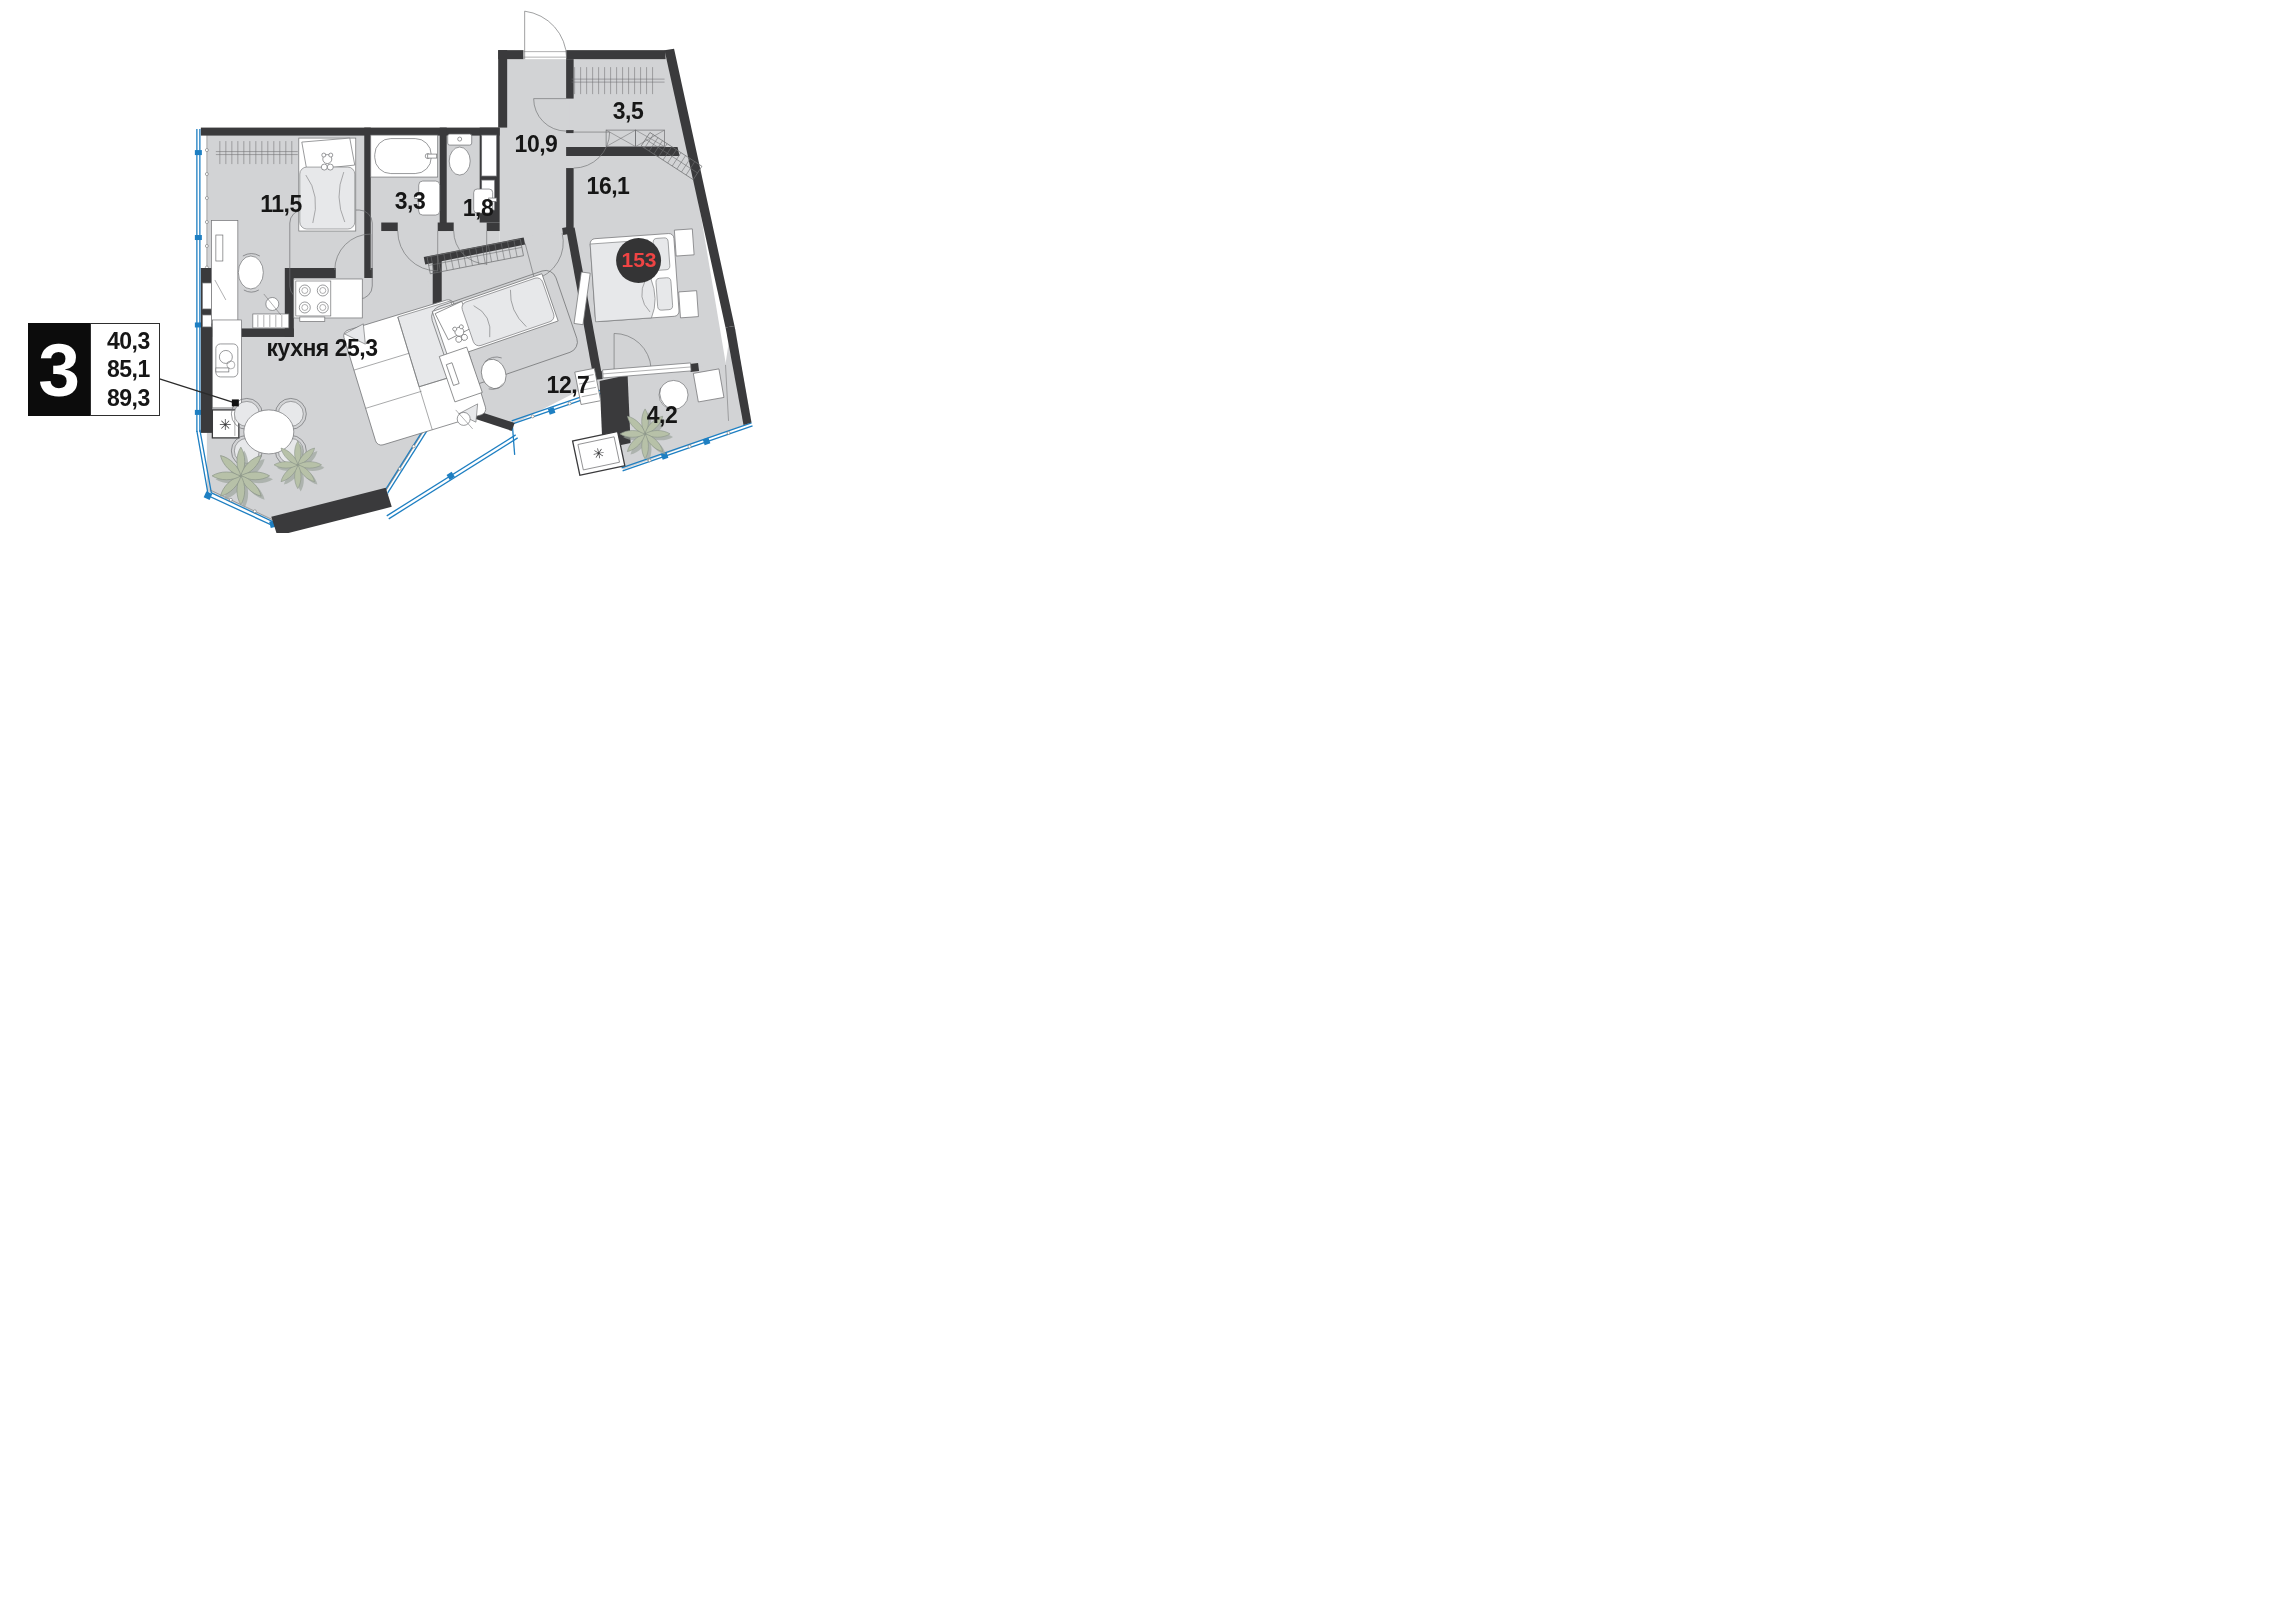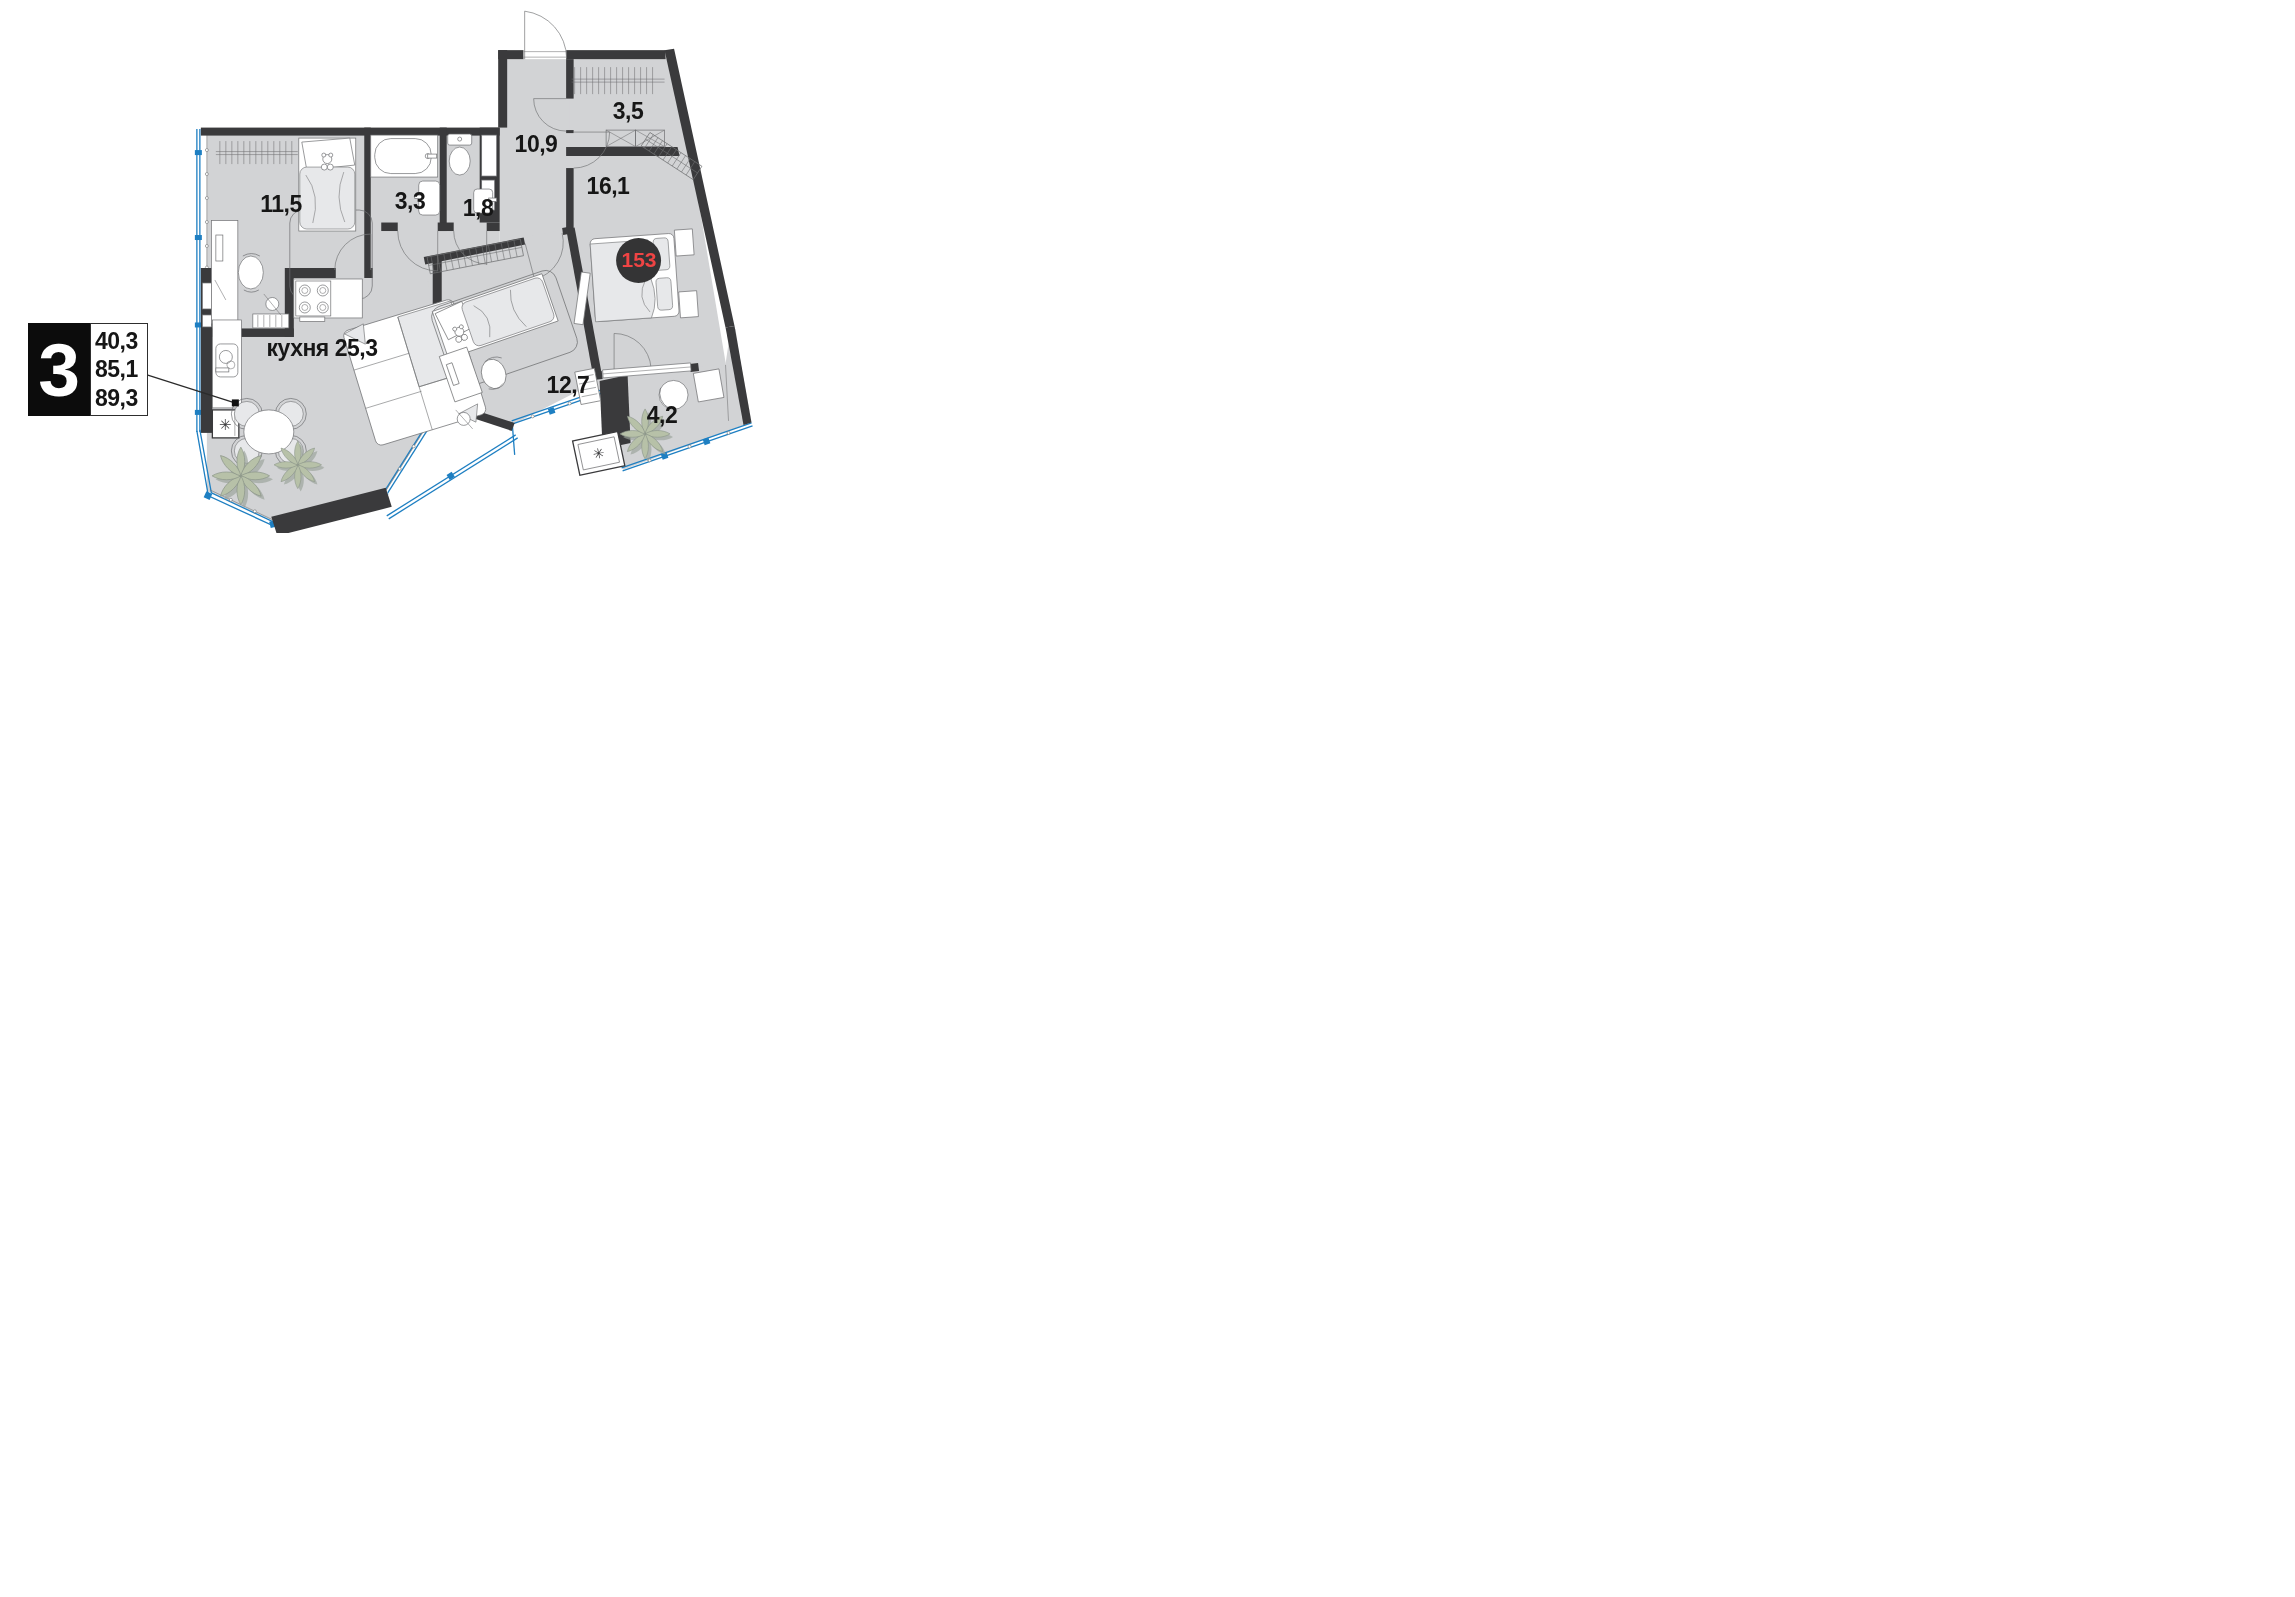--- a/index.html
+++ b/index.html
@@ -7,21 +7,21 @@
   #plan{position:relative;width:765px;height:533px;background:#fff;}
   #plan svg{position:absolute;left:0;top:0;}
   .room-label{position:absolute;transform:translate(-50%,-50%);font-size:23px;font-weight:600;
     color:#161616;letter-spacing:-0.5px;white-space:nowrap;}
   .apt-number{position:absolute;transform:translate(-50%,-50%);font-size:21px;font-weight:600;
     color:#ef4444;letter-spacing:0;}
   .legend{position:absolute;left:28px;top:323px;display:flex;}
   .legend-count{width:62px;height:93px;background:#0c0c0c;color:#fff;display:flex;
     align-items:center;justify-content:center;font-size:75px;font-weight:700;}
   .legend-areas{width:52px;height:91px;background:#fff;border:1px solid #2e2e2e;
-    display:flex;flex-direction:column;justify-content:center;padding-left:4px;}
+    display:flex;flex-direction:column;justify-content:center;padding-left:16px;}
   .legend-areas div{font-size:23px;font-weight:600;color:#161616;line-height:28.5px;letter-spacing:-0.5px;}
   
   .thin{stroke:#6f7072;stroke-width:1.4;fill:none;}
   .thin2{stroke:#6f7072;stroke-width:1.1;fill:none;}
   .wfill{fill:#ffffff;stroke:#6f7072;stroke-width:1.4;}
   .lfill{fill:#e7e8ea;stroke:#6f7072;stroke-width:1.2;}
   .wall{fill:#3a3a3c;stroke:none;}
   .floor{fill:#d2d3d5;stroke:none;}
   .blue{stroke:#1e7fc2;stroke-width:2.6;fill:none;}
   .bluepost{fill:#1e7fc2;stroke:none;}

